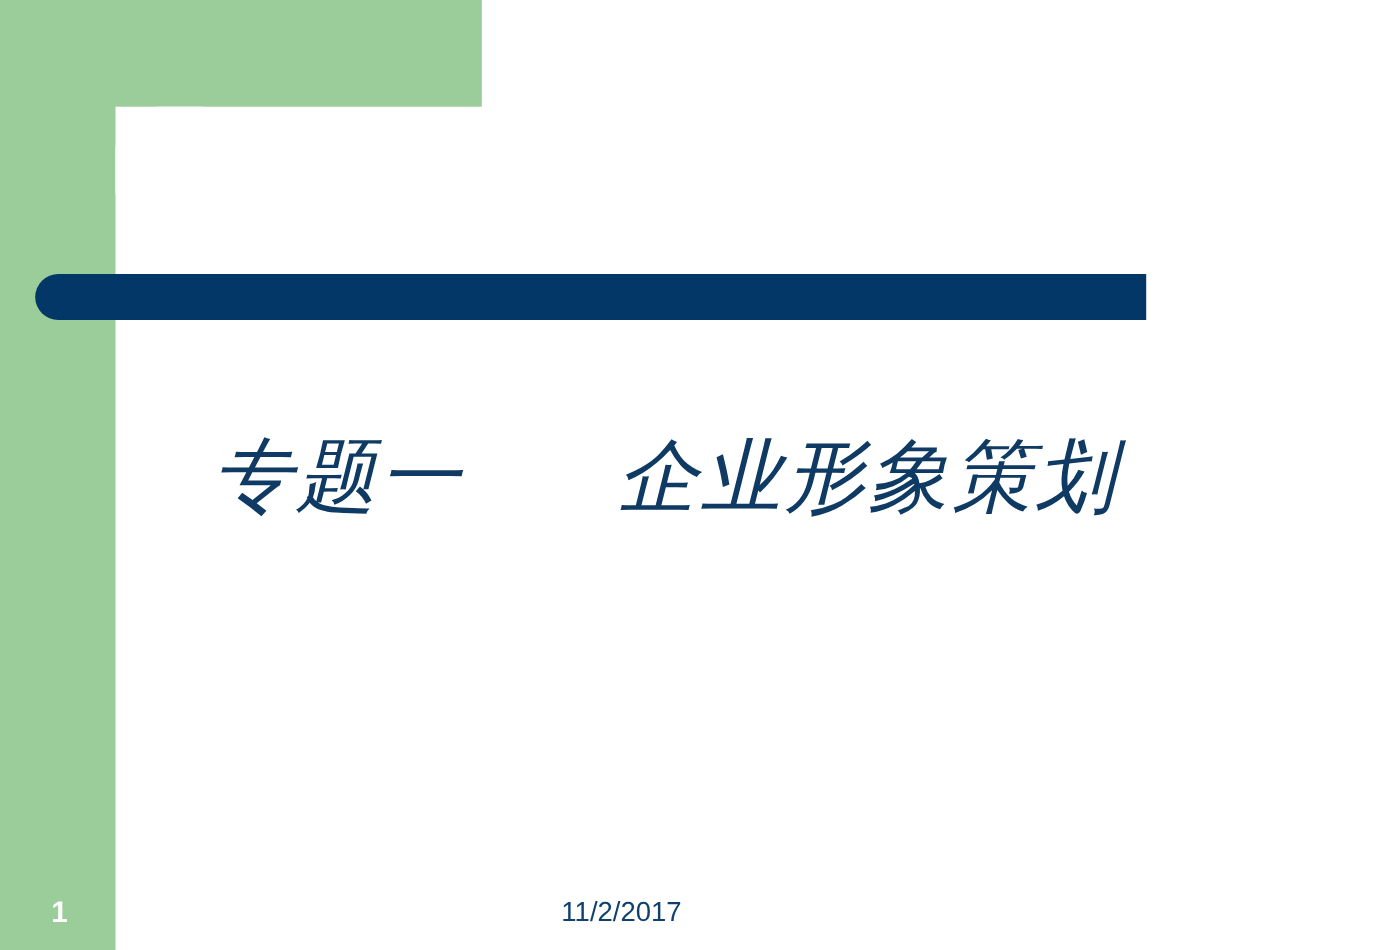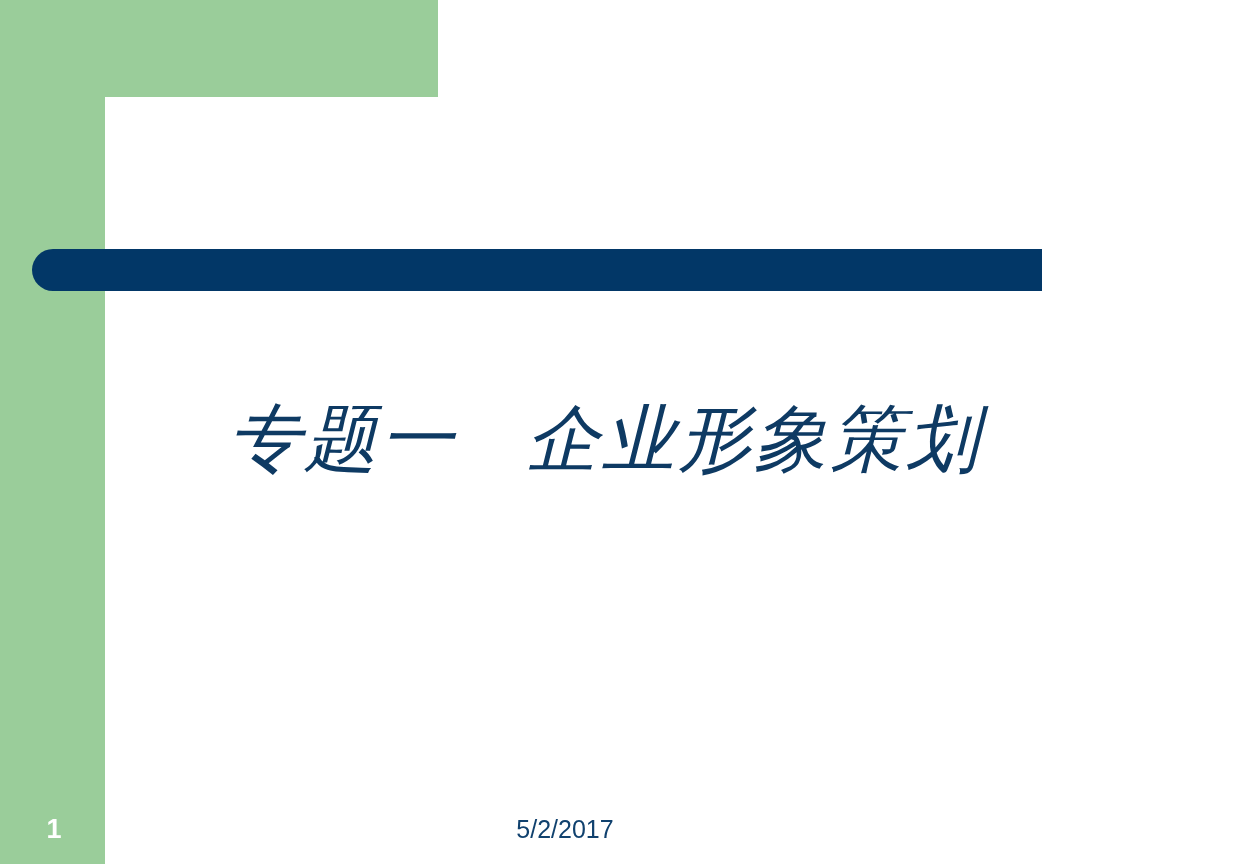--- a/index.html
+++ b/index.html
@@ -72,21 +72,21 @@
     position: absolute;
     left: 105px;
     top: 398px;
     width: 1000px;
     text-align: center;
   }
 
   .title-text {
     display: inline-block;
     color: #0E3A63;
-    font-family: Liberation Sans, sans-serif;
+    font-family: Liberation Mono, monospace;
     font-size: 73px;
     font-style: italic;
     font-weight: 400;
     letter-spacing: 3px;
     line-height: 1.12;
     white-space: pre;
   }
 
   
   .slide-number {
@@ -127,15 +127,15 @@
   <div class="white-corner-mask"></div>
 
   <div class="navy-bar"></div>
 
   <div class="title-block">
     <span class="title-text">专题一   企业形象策划</span>
   </div>
 
   <div class="slide-number">1</div>
 
-  <div class="slide-date">5/2/2017</div>
+  <div class="slide-date">11/2/2017</div>
 
 </div>
 
 </body></html>

